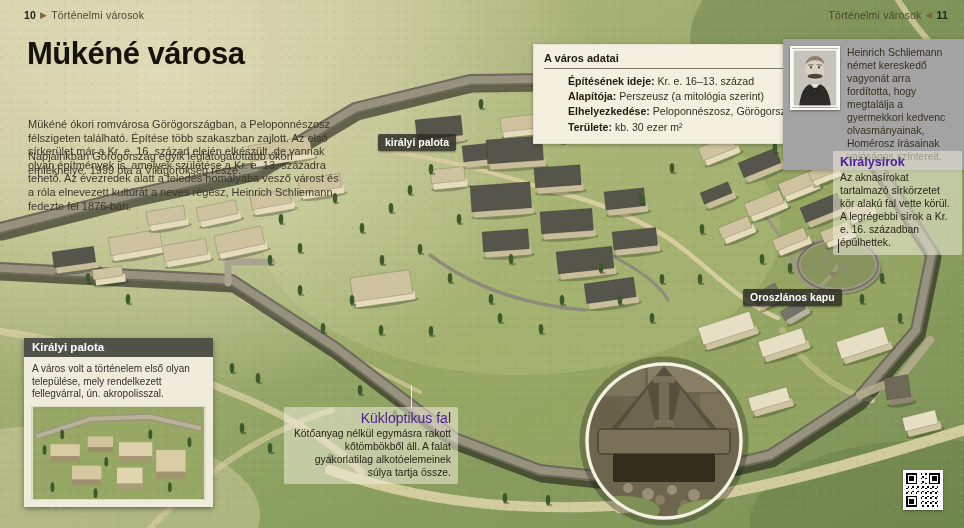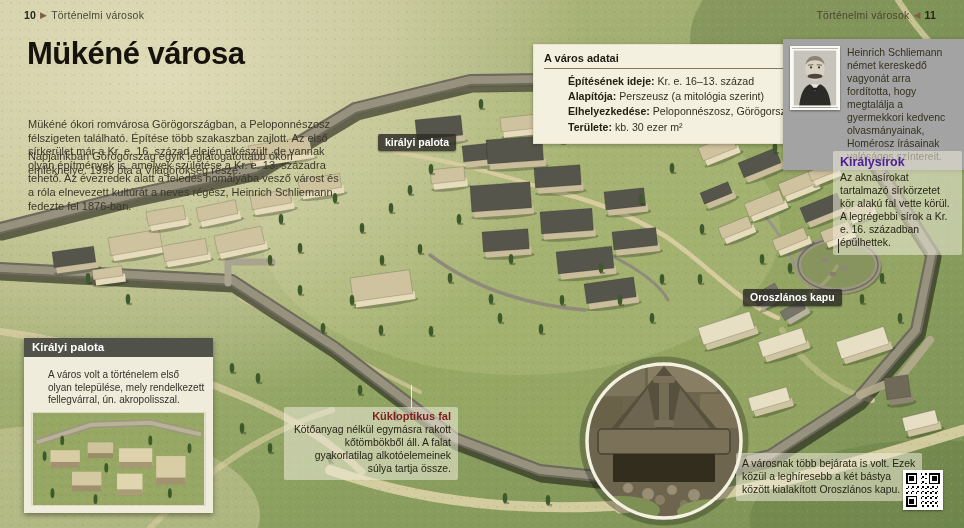--- a/index.html
+++ b/index.html
@@ -5,21 +5,21 @@
   * { box-sizing: border-box; margin: 0; padding: 0; }
   html,body { width:964px; height:528px; }
   body { font-family: "Liberation Sans", sans-serif; background:#8ea163; overflow:hidden; }
   #page { position:relative; width:964px; height:528px; overflow:hidden; }
   #scene { position:absolute; left:0; top:0; width:964px; height:528px; display:block; }
 
   .hdr { position:absolute; top:9px; font-size:10.5px; color:#4a4632; letter-spacing:.2px; }
   .hdr b { color:#26231a; font-weight:700; }
   .hdr .tri { color:#7d6243; font-size:9px; position:relative; top:-1px; padding:0 4px; }
   #hdr-left { left:24px; }
-  #hdr-right { right:28px; }
+  #hdr-right { right:16px; }
 
   #title { position:absolute; left:27px; top:36px; font-size:31px; font-weight:700; color:#15130c; letter-spacing:-0.5px; }
 
   .intro { position:absolute; left:28px; width:316px; font-size:11px; line-height:13.6px; color:#3b382a; }
   #intro-p1 { top:84px;margin-top:34px; }
   #intro-p2 { top:150px; }
 
   #city-facts { position:absolute; left:533px; top:44px; width:289px; background:#f3f0e0;
     border:1px solid #e7e3cf; box-shadow:0 1px 4px rgba(30,30,20,.35); padding:7px 10px 8px; }
   #city-facts .bx-title { font-size:11px; font-weight:700; color:#1d1b12; padding-bottom:4px;
@@ -39,25 +39,25 @@
   #royal-tombs .bx-body { font-size:10.4px; line-height:13px; color:#272416; }
 
   .chip { position:absolute; background:rgba(44,43,36,.82); color:#fff; font-size:10.5px; font-weight:700;
     padding:2px 7px 3px; border-radius:2px; white-space:nowrap; box-shadow:0 1px 2px rgba(0,0,0,.4); }
   #chip-palace { left:378px; top:134px; }
   #chip-liongate { left:743px; top:289px; }
 
   #palace-box { position:absolute; left:24px; top:338px; width:189px; background:#efecdb;
     box-shadow:0 2px 5px rgba(25,25,15,.45); }
   #palace-box .bar { background:#50524a; color:#fff; font-size:11.5px; font-weight:700; padding:3px 8px 4px; }
-  #palace-box .bx-body { font-size:10px; line-height:12.6px; color:#33312a; padding:12px 8px 5px;margin-left:16px; }
+  #palace-box .bx-body { font-size:10px; line-height:12.6px; color:#33312a; padding:6px 8px 5px; }
   #palace-box .mini { display:block; margin:0 7px 7px; width:175px; height:94px; border:1px solid #dcd8c4; }
 
   #cyclopean { position:absolute; left:284px; top:407px; width:174px; text-align:right; padding:3px 7px 5px; }
-  #cyclopean .bx-title { font-size:11px; font-weight:700; color:#7f1d1d; margin-bottom:1px; }
+  #cyclopean .bx-title { font-size:14px; font-weight:400; color:#4c1d95; margin-bottom:1px; }
   #cyclopean .bx-body { font-size:10.4px; line-height:13px; color:#272416; }
   #cyclopean-leader { position:absolute; left:411px; top:385px; width:1px; height:23px; background:rgba(250,248,235,.85); }
 
   #tombs-leader { position:absolute; left:838px; top:239px; width:1px; height:14px; background:#2e2c22; }
 
   #entrances { position:absolute; left:736px; top:453px; width:186px; padding:4px 6px 5px; }
   #entrances .bx-body { font-size:10.4px; line-height:13px; color:#262415; }
 
   #qr { position:absolute; left:903px; top:470px; width:40px; height:40px; background:#fff; padding:3px;
     box-shadow:0 1px 2px rgba(0,0,0,.4); }
@@ -615,23 +615,20 @@
       </g>
     </svg>
   </div>
 
   <div id="cyclopean" class="softbox">
     <div class="bx-title">Kükloptikus fal</div>
     <div class="bx-body">Kötőanyag nélkül egymásra rakott kőtömbökből áll. A falat gyakorlatilag alkotóelemeinek súlya tartja össze.</div>
   </div>
   <div id="cyclopean-leader"></div>
 
-  <div id="entrances" class="softbox">
-    <div class="bx-body">A városnak több bejárata is volt. Ezek közül a leghíresebb a két bástya között kialakított Oroszlános kapu.</div>
-  </div>
 
   <div id="qr">
     <svg id="qrsvg" viewBox="0 0 21 21" shape-rendering="crispEdges">
         <rect x="9" y="0" width="1" height="1" fill="#000"></rect>
         <rect x="12" y="0" width="1" height="1" fill="#000"></rect>
         <rect x="10" y="2" width="1" height="1" fill="#000"></rect>
         <rect x="9" y="3" width="1" height="1" fill="#000"></rect>
         <rect x="12" y="3" width="1" height="1" fill="#000"></rect>
         <rect x="10" y="5" width="1" height="1" fill="#000"></rect>
         <rect x="9" y="6" width="1" height="1" fill="#000"></rect>

